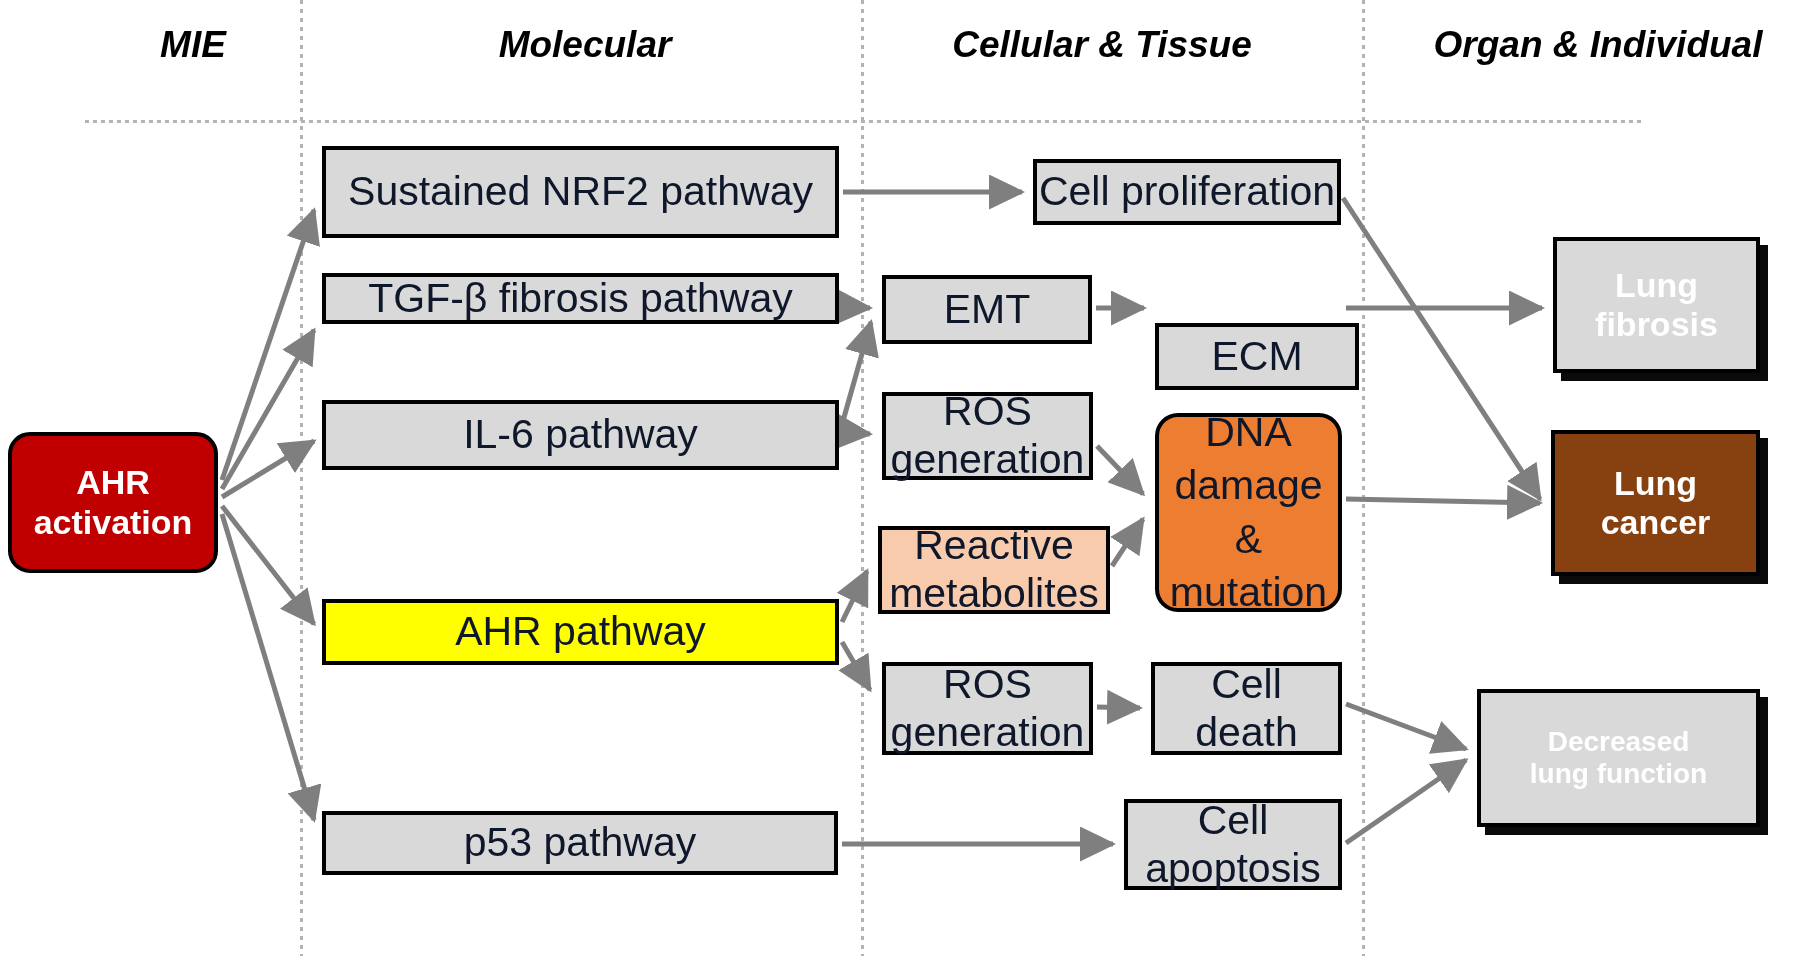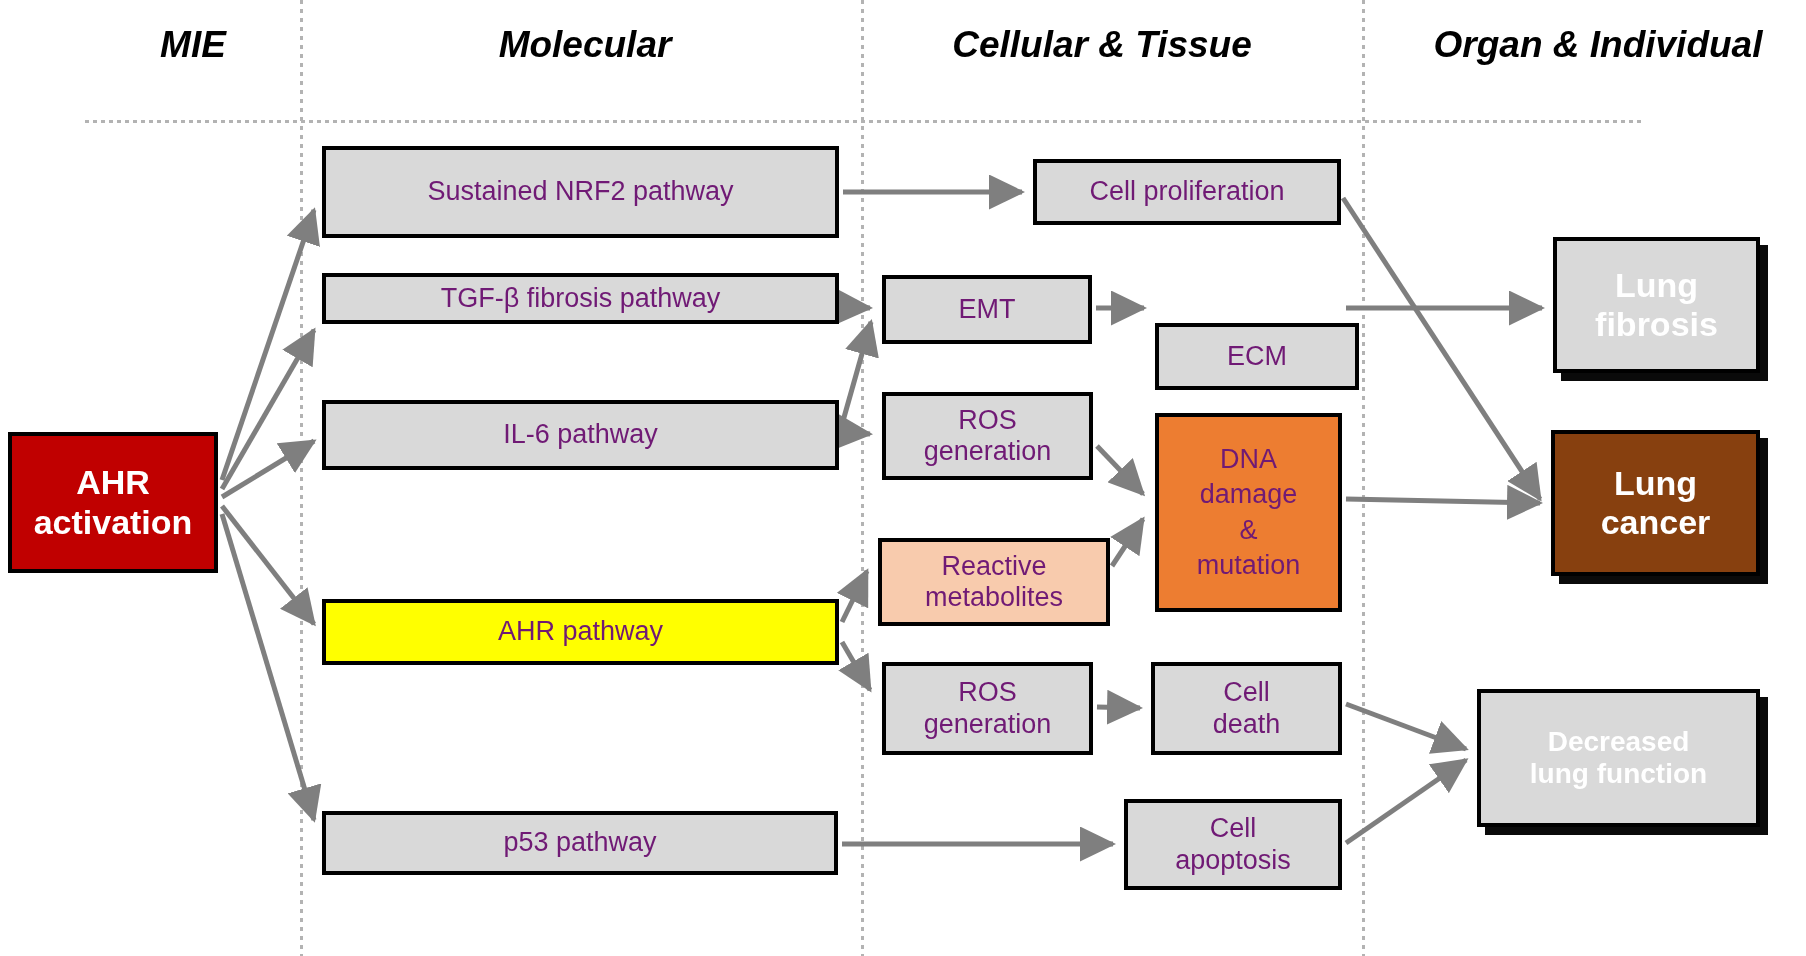--- a/index.html
+++ b/index.html
@@ -15,35 +15,35 @@
     position:absolute;top:0;bottom:0;width:3px;
     background-image:repeating-linear-gradient(to bottom,#b3b3b3 0 4px,transparent 4px 9px);
   }
   .hsep{
     position:absolute;height:3px;
     background-image:repeating-linear-gradient(to right,#b3b3b3 0 4px,transparent 4px 8px);
   }
   .node{
     position:absolute;box-sizing:border-box;border:4px solid #000;background:#D9D9D9;
     display:flex;align-items:center;justify-content:center;text-align:center;
-    font-size:27px;line-height:1.16;color:#701a75;white-space:pre-line;
+    font-size:41px;line-height:1.16;color:#0f172a;white-space:pre-line;
   }
   
-  [data-name="node-ahr-activation"]{left:8px;top:432px;width:210px;height:141px;background:#C00000;color:#fff;font-weight:bold;font-size:34px;}
+  [data-name="node-ahr-activation"]{left:8px;top:432px;width:210px;height:141px;background:#C00000;color:#fff;font-weight:bold;font-size:34px;border-radius:22px;}
   [data-name="node-nrf2-pathway"]{left:322px;top:146px;width:517px;height:92px;}
   [data-name="node-tgfb-pathway"]{left:322px;top:273px;width:517px;height:51px;}
   [data-name="node-il6-pathway"]{left:322px;top:400px;width:517px;height:70px;}
   [data-name="node-ahr-pathway"]{left:322px;top:599px;width:517px;height:66px;background:#FFFF00;}
   [data-name="node-p53-pathway"]{left:322px;top:811px;width:516px;height:64px;}
   [data-name="node-cell-proliferation"]{left:1033px;top:159px;width:308px;height:66px;}
   [data-name="node-emt"]{left:882px;top:275px;width:210px;height:69px;}
   [data-name="node-ecm"]{left:1155px;top:275px;width:204px;height:67px;margin-top:48px;}
   [data-name="node-ros-generation-1"]{left:882px;top:392px;width:211px;height:88px;}
-  [data-name="node-reactive-metabolites"]{left:878px;top:526px;width:232px;height:88px;background:#F8CBAD;margin-top:12px;}
-  [data-name="node-dna-damage-mutation"]{left:1155px;top:413px;width:187px;height:199px;background:#ED7D31;line-height:1.3;}
+  [data-name="node-reactive-metabolites"]{left:878px;top:526px;width:232px;height:88px;background:#F8CBAD;}
+  [data-name="node-dna-damage-mutation"]{left:1155px;top:413px;width:187px;height:199px;background:#ED7D31;line-height:1.3;border-radius:23px;}
   [data-name="node-ros-generation-2"]{left:882px;top:662px;width:211px;height:93px;}
   [data-name="node-cell-death"]{left:1151px;top:662px;width:191px;height:93px;}
   [data-name="node-cell-apoptosis"]{left:1124px;top:799px;width:218px;height:91px;}
   [data-name="node-lung-fibrosis"]{left:1553px;top:237px;width:207px;height:136px;color:#fff;font-weight:bold;font-size:34px;box-shadow:8px 8px 0 #0a0a0a;}
   [data-name="node-lung-cancer"]{left:1551px;top:430px;width:209px;height:146px;background:#87400F;color:#fff;font-weight:bold;font-size:34px;box-shadow:8px 8px 0 #0a0a0a;}
   [data-name="node-decreased-lung-function"]{left:1477px;top:689px;width:283px;height:138px;color:#fff;font-weight:bold;font-size:28px;box-shadow:8px 8px 0 #0a0a0a;}
   svg.arrows{position:absolute;left:0;top:0;pointer-events:none;}
 </style>
 </head>
 <body>

